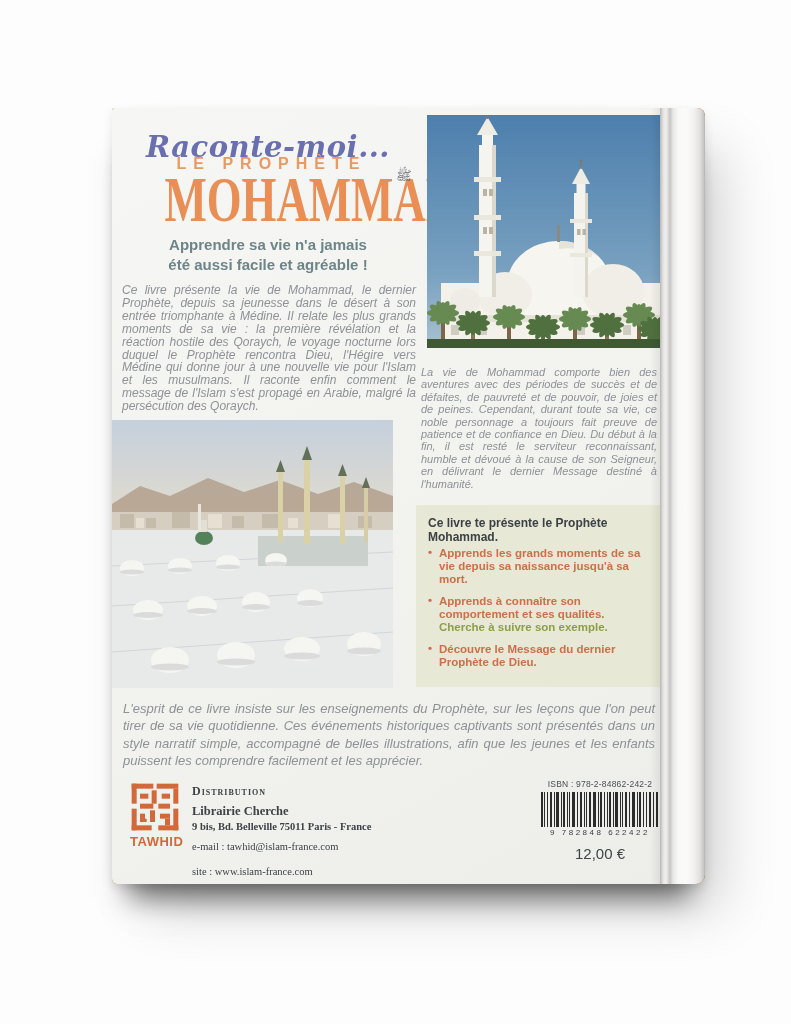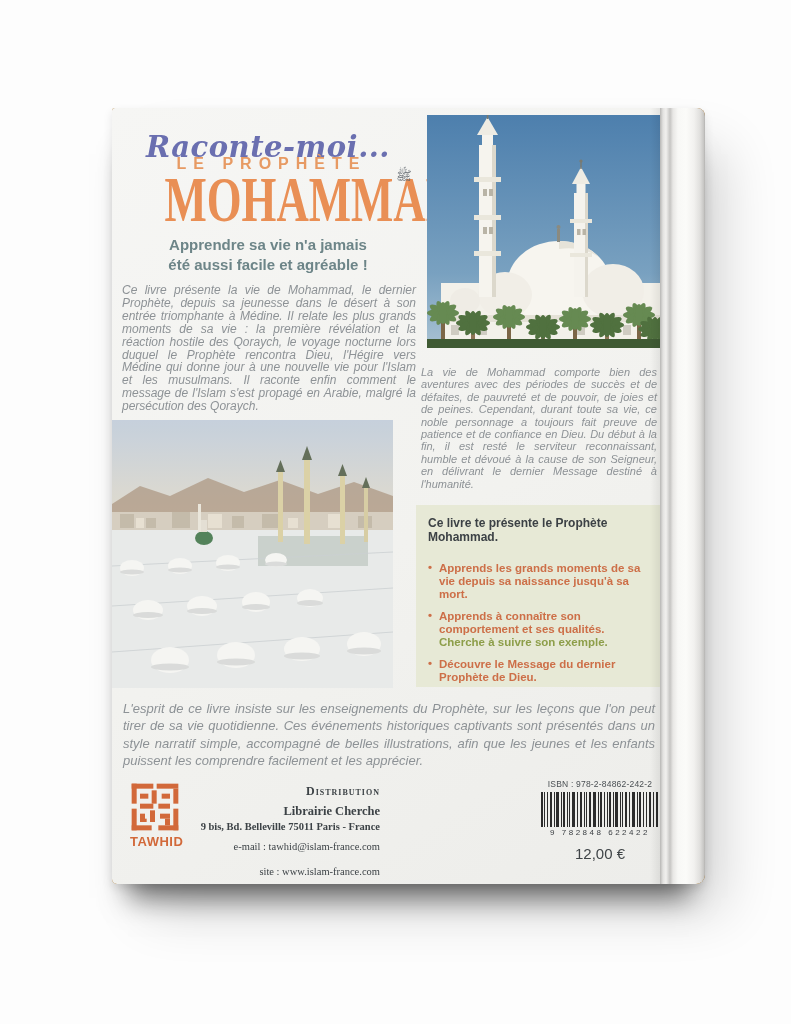--- a/index.html
+++ b/index.html
@@ -75,34 +75,34 @@
   .photo { position:absolute; overflow:hidden; }
   .photo-quba     { left:315px; top:7px;   width:233px; height:233px; }
   .photo-panorama { left:0;     top:312px; width:281px; height:268px; }
   .photo svg { display:block; width:100%; height:100%; }
 
   
   .features {
     position:absolute; left:304px; top:397px; width:244px; height:182px;
     background:#e7e9d6; padding:11px 12px 10px 12px;
   }
-  .features-heading { font-size:12px; font-weight:bold; color:#3c4145; margin-bottom:18px; }
+  .features-heading { font-size:12px; font-weight:bold; color:#3c4145; margin-bottom:3px; }
   .feature-item { position:relative; padding-left:11px; margin-bottom:9px;
                   font-size:11.5px; line-height:13px; font-weight:bold; }
   .feature-bullet { position:absolute; left:0; top:-1px; color:#cd6f48; }
   .feature-main { color:#cd6f48; }
   .feature-sub  { color:#8d9e49; }
 
   
   .distribution { position:absolute; left:18px; top:672px; width:250px; }
   .logo-block { position:absolute; left:0; top:2px; width:50px; text-align:center; }
   .logo-block svg { display:block; width:50px; height:50px; }
   .logo-word { font-size:13px; font-weight:bold; color:#d2693a; letter-spacing:.5px; margin-top:2px; }
   .dist-text {
-    position:absolute; left:62px; top:4px; width:188px; text-align:right;
+    position:absolute; left:62px; top:4px; width:188px; text-align:left;
     font-family:"Liberation Serif", serif; color:#3c4246;
   }
   .dist-heading { font-size:12px; font-weight:bold; font-variant:small-caps; letter-spacing:1px; }
   .dist-publisher { font-size:12.5px; font-weight:bold; margin-top:5px; }
   .dist-address { font-size:10.5px; margin-top:2px;font-weight:bold; }
   .dist-email { font-size:10.5px; margin-top:9px; }
   .dist-site  { font-size:10.5px; margin-top:14px; }
 
   
   .commerce { position:absolute; left:428px; top:671px; width:120px; text-align:center; }

